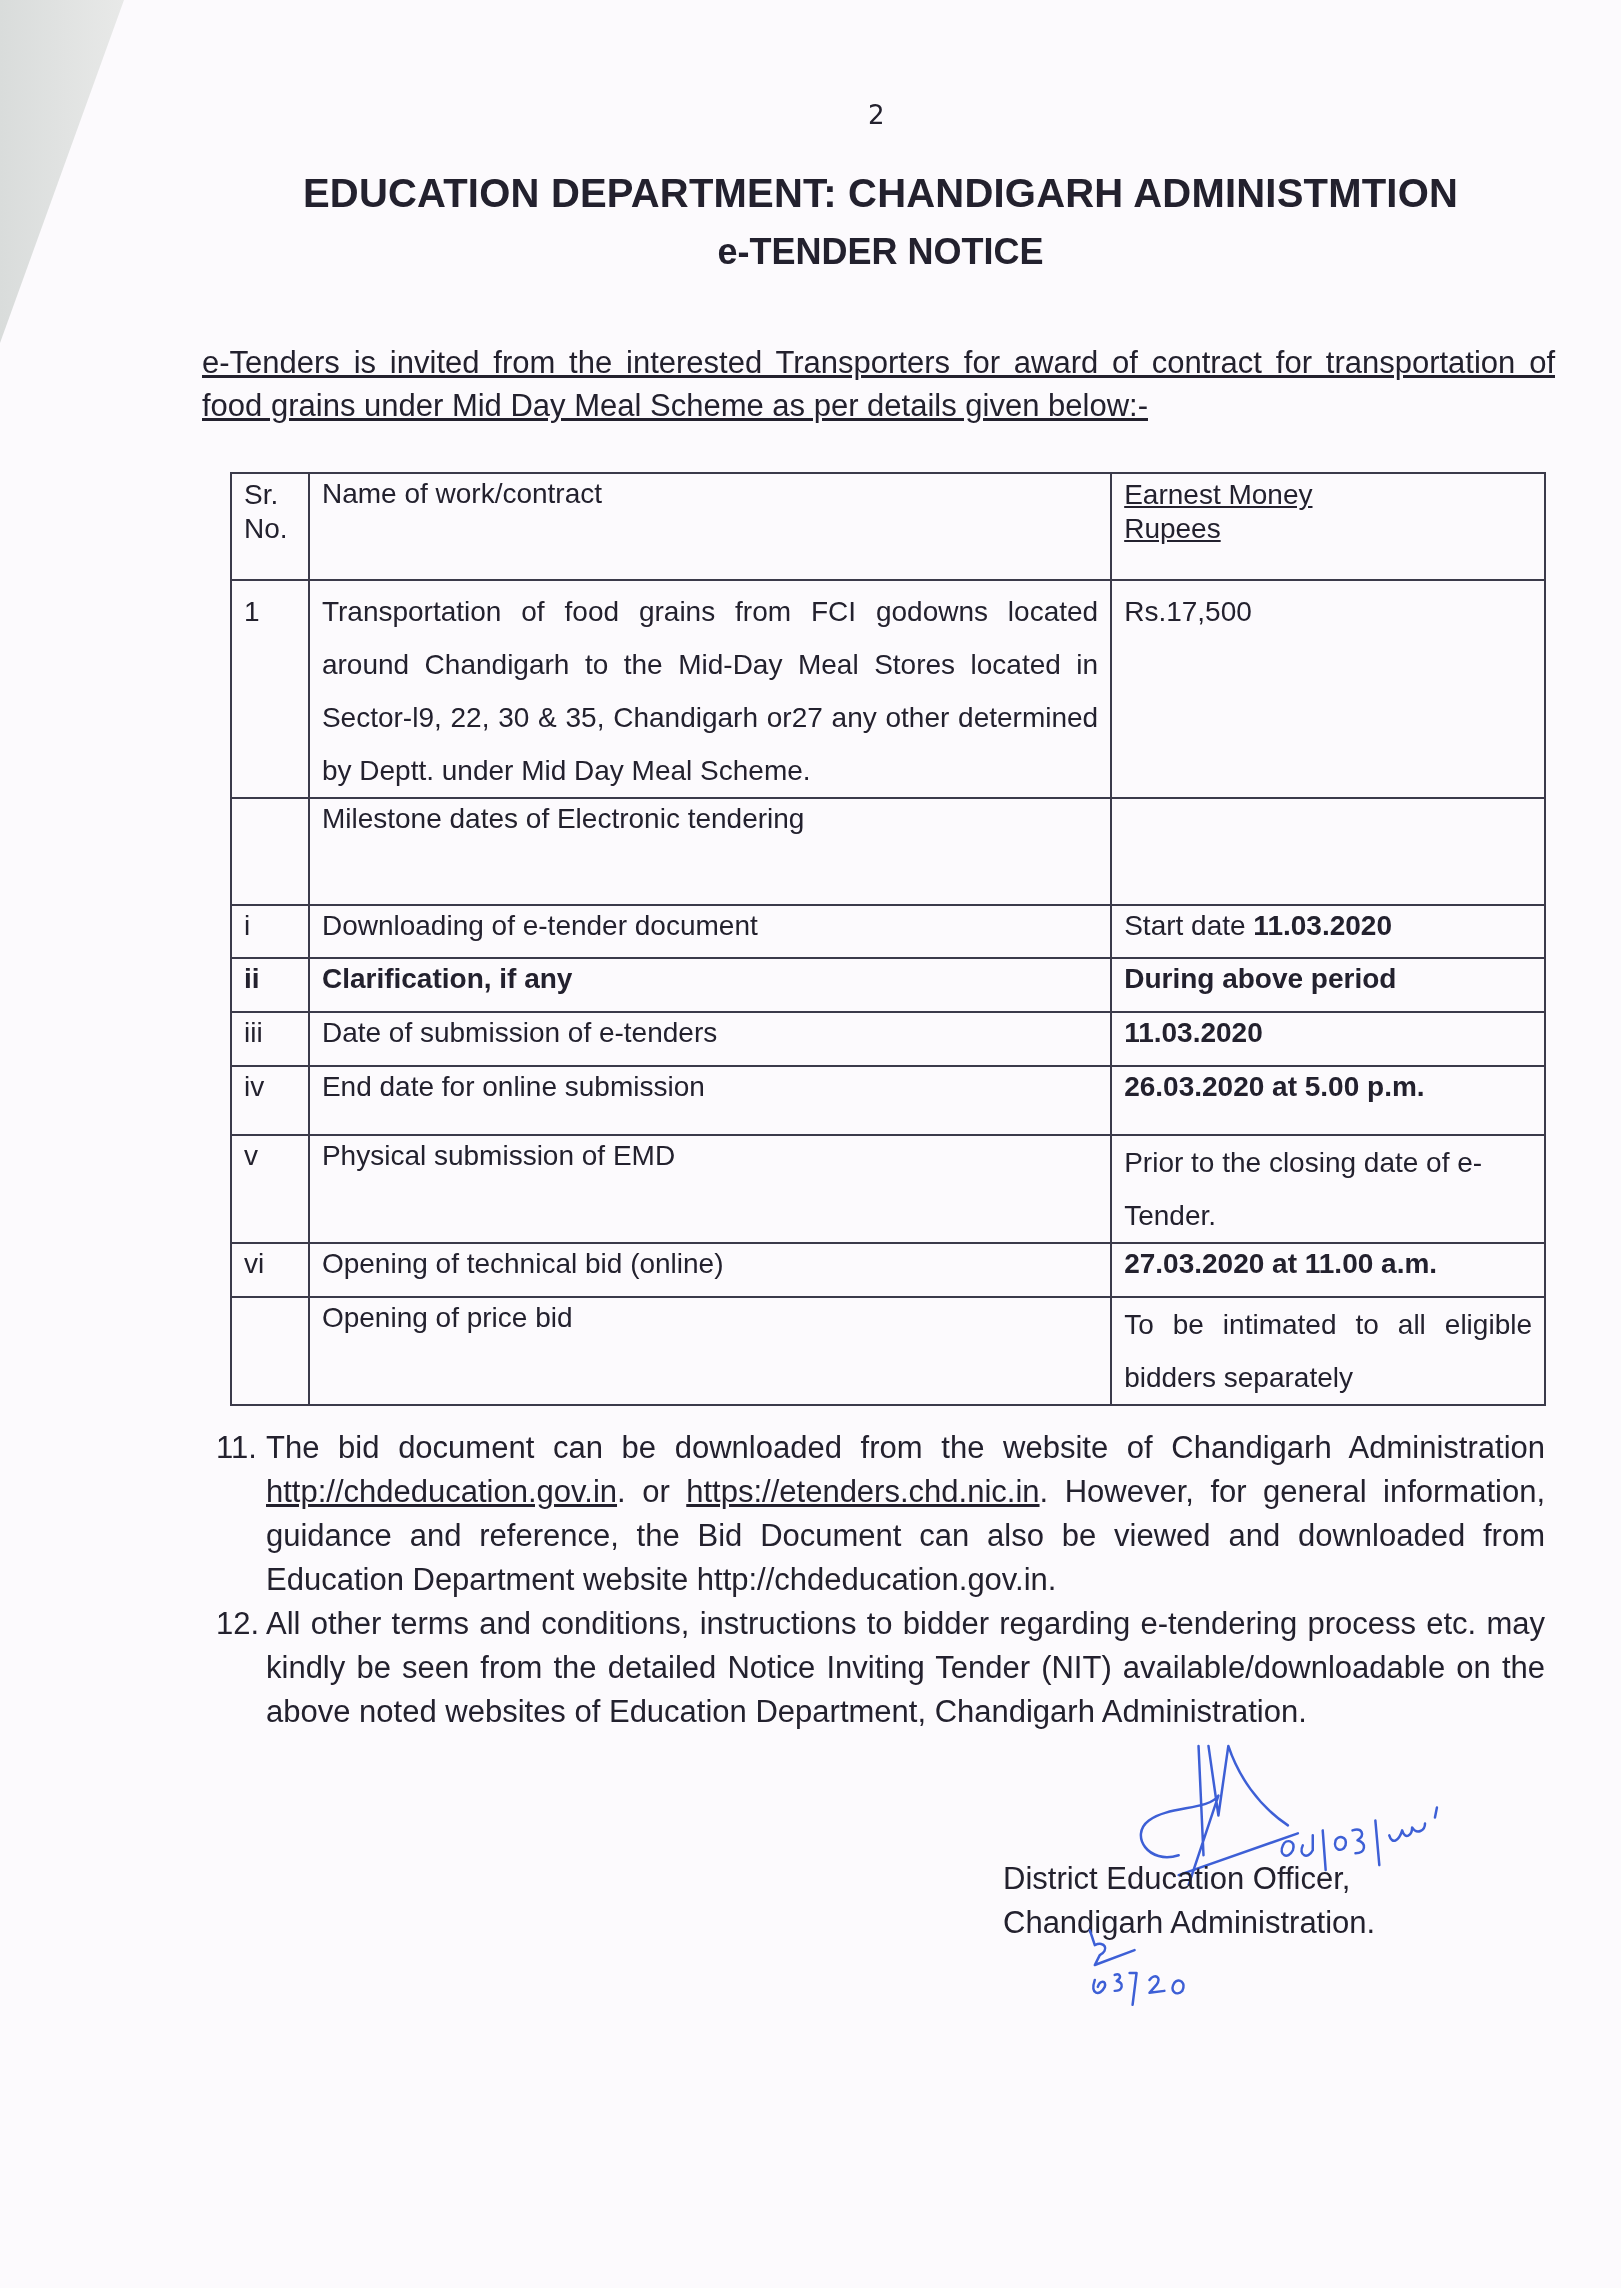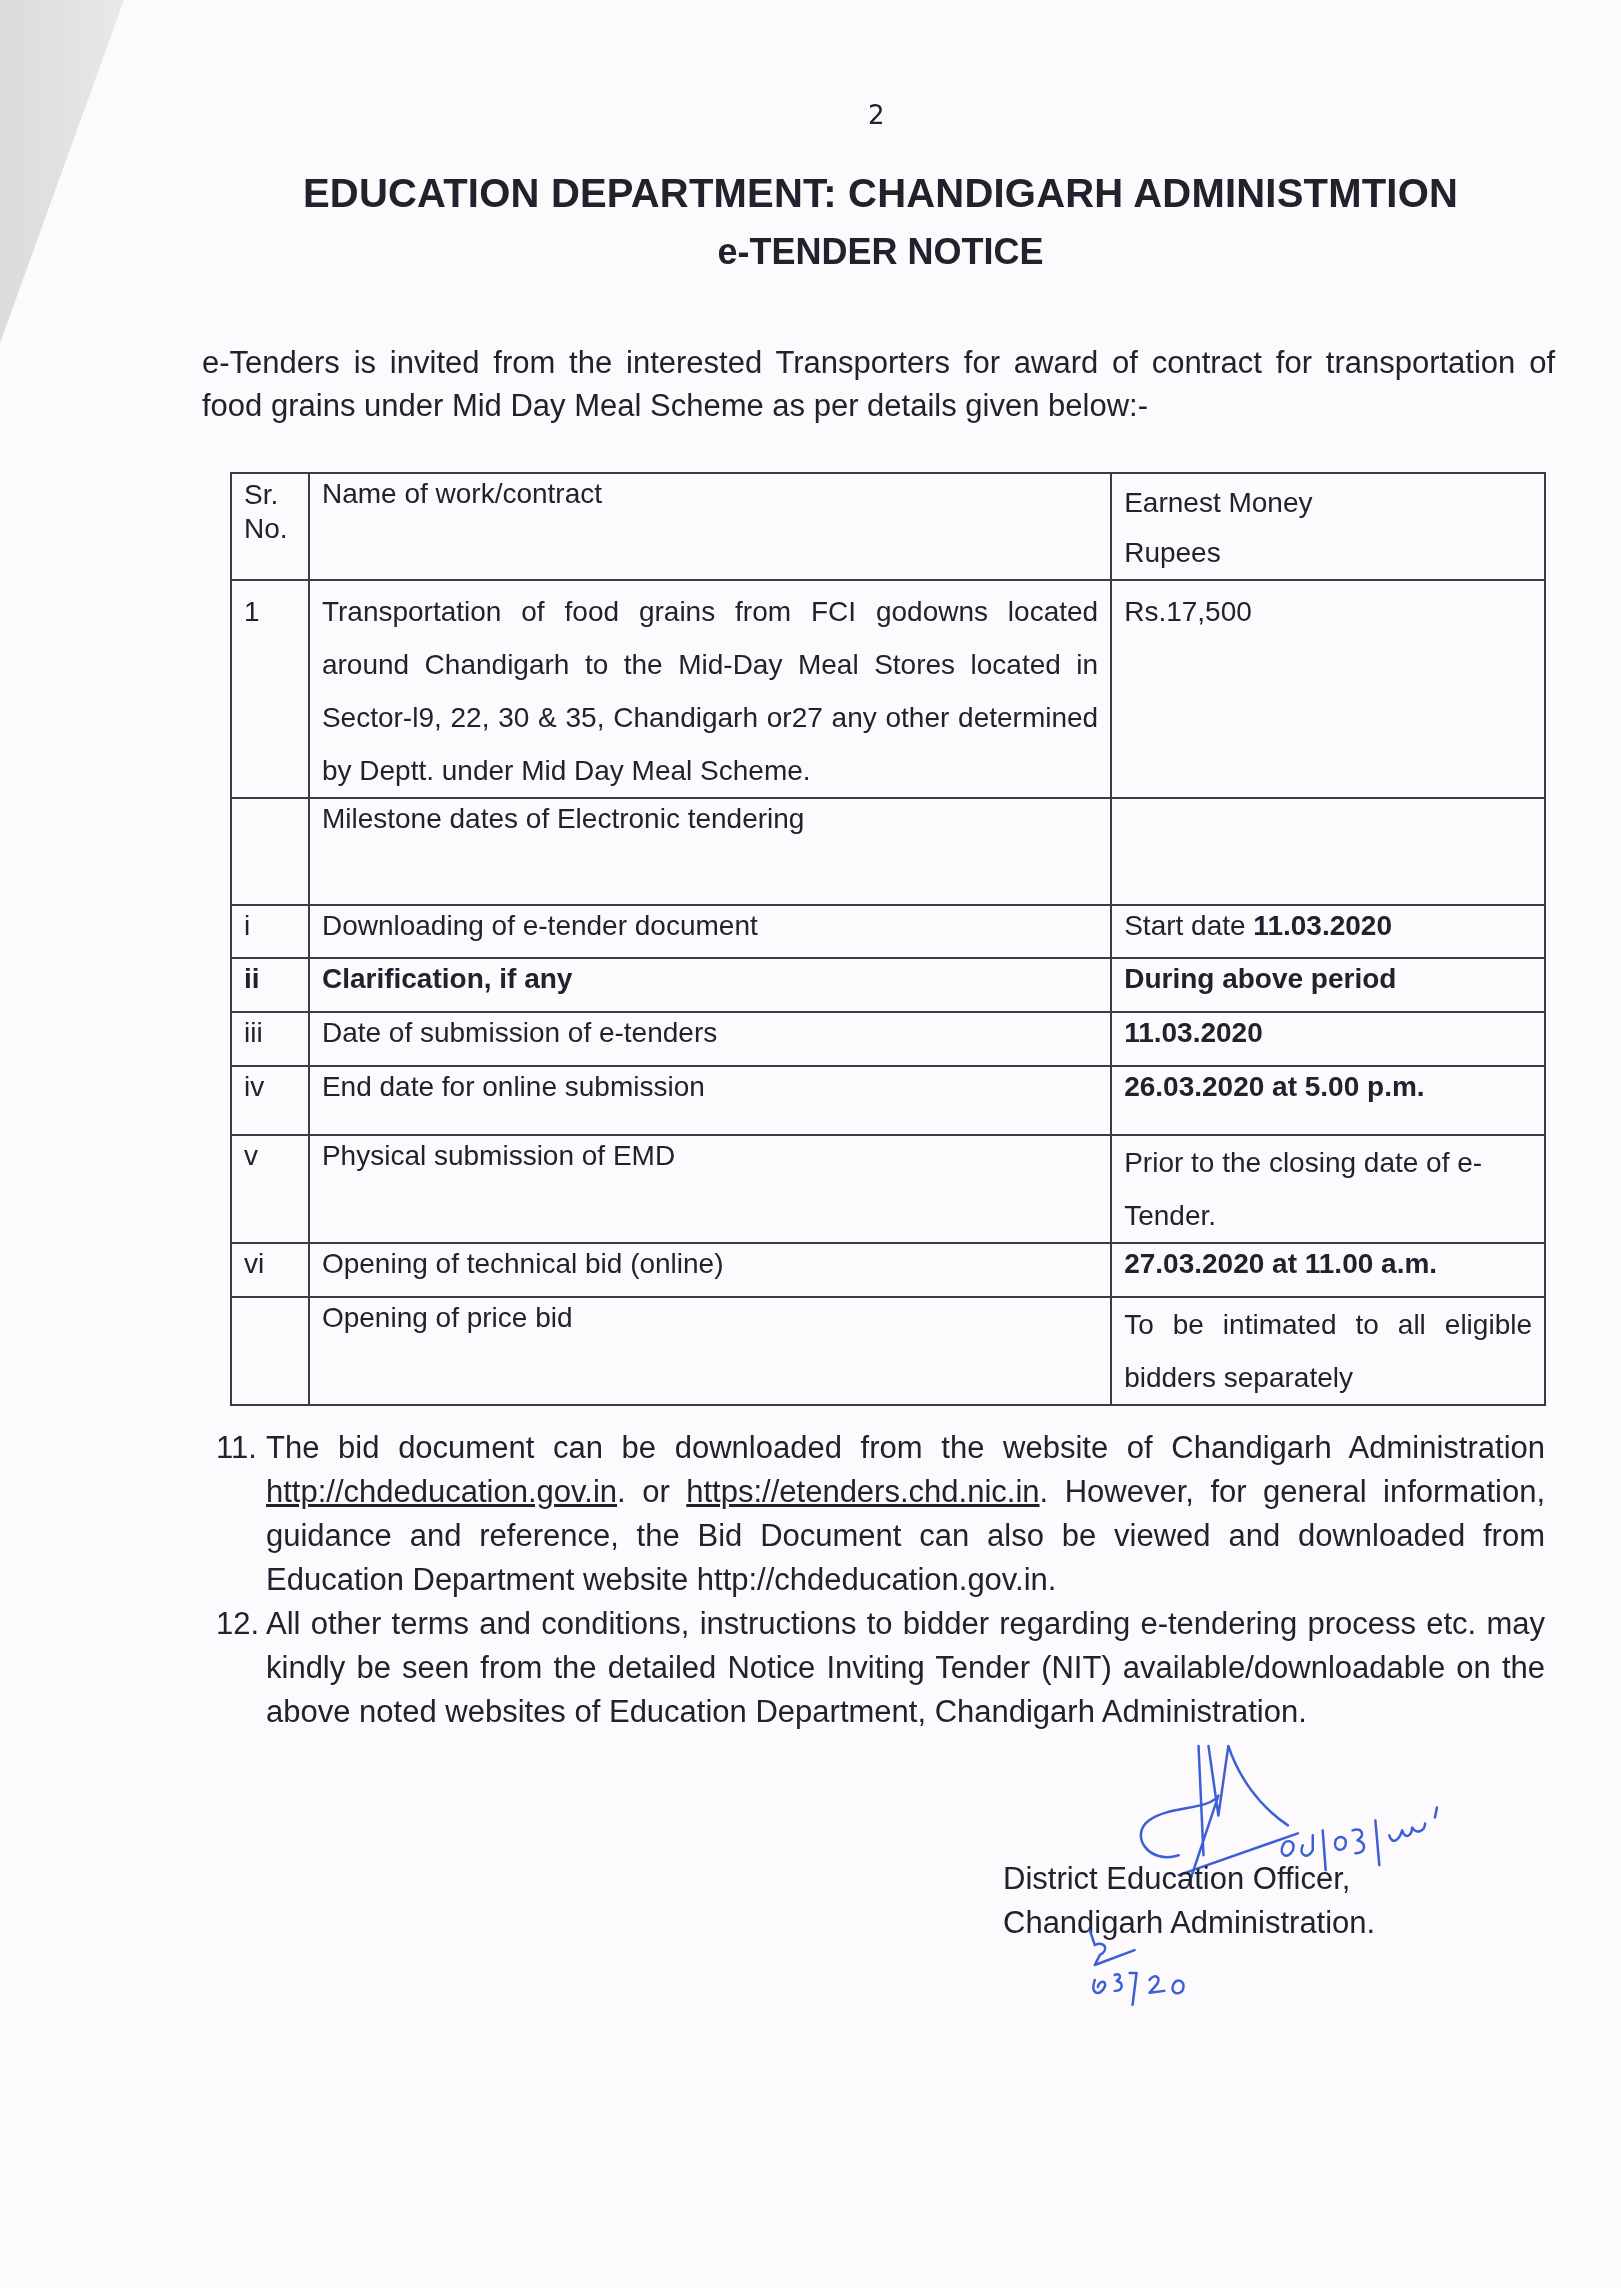--- a/index.html
+++ b/index.html
@@ -19,21 +19,21 @@
   .title {
     left: 0; width: 1761px; top: 171px; text-align: center;
     font-size: 40px; font-weight: bold; letter-spacing: 0.2px;
   }
   .subtitle {
     left: 0; width: 1761px; top: 231px; text-align: center;
     font-size: 36px; font-weight: bold;
   }
   .intro {
     left: 202px; top: 341px; width: 1353px;
-    font-size: 31px; line-height: 43px; text-align: justify;
+    font-size: 31px; line-height: 43px; text-align: justify; text-decoration: underline;
   }
   table.tender {
     position: absolute; left: 230px; top: 472px;
     width: 1316px; border-collapse: collapse;
     font-size: 28px;
   }
   table.tender td {
     border: 2px solid #3b3a4a; vertical-align: top;
     padding: 4px 12px 0 12px;
   }
@@ -66,21 +66,21 @@
 <div class="abs intro">e-Tenders is invited from the interested Transporters for award of contract for transportation of food grains under Mid Day Meal Scheme as per details given below:-</div>
 
 <table class="tender">
   <tbody>
       <tr style="height:107px;">
     <td class="c1">
           <span style="display:block;width:40px;line-height:34px;">Sr. No.</span>
         </td>
     <td class="c2">Name of work/contract</td>
     <td class="c3">
-          <span style="display:block;width:219px;line-height:50px;">Earnest Money Rupees</span>
+          <span style="display:block;width:219px;line-height:34px;text-decoration:underline;">Earnest Money Rupees</span>
         </td>
   </tr>
   <tr style="height:213px;">
     <td class="c1 tall-line">1</td>
     <td class="c2 work-desc">Transportation of food grains from FCI godowns located around Chandigarh to the Mid-Day Meal Stores located in Sector-l9, 22, 30 &amp; 35, Chandigarh or27 any other determined by Deptt. under Mid Day Meal Scheme.</td>
     <td class="c3 tall-line">Rs.17,500</td>
   </tr>
   <tr style="height:107px;">
     <td class="c1"></td>
     <td class="c2">Milestone dates of Electronic tendering</td>

